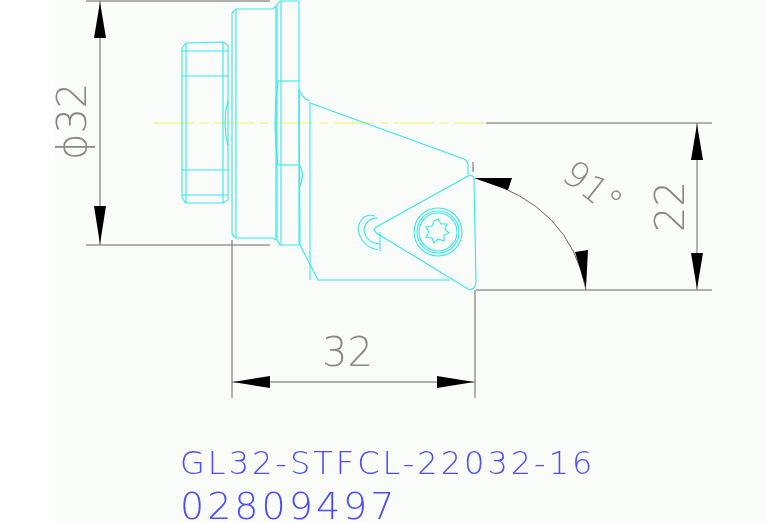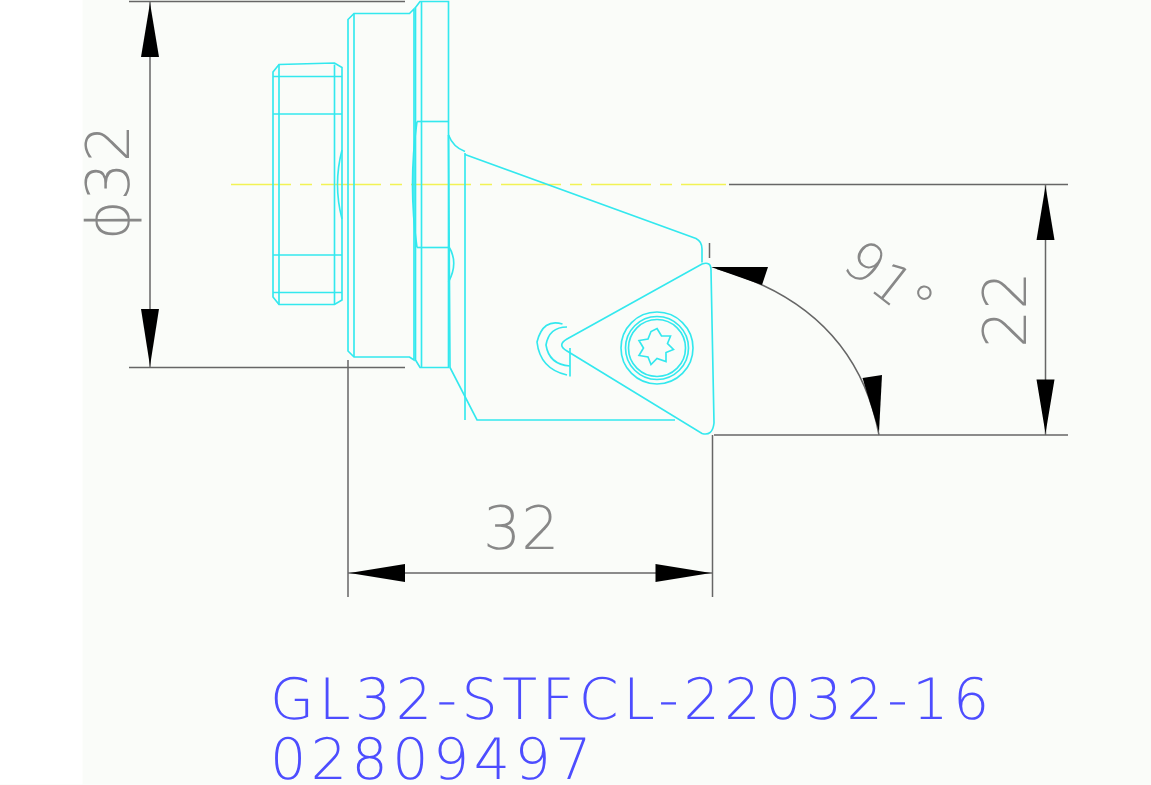--- a/index.html
+++ b/index.html
@@ -87,15 +87,15 @@
       <circle cx="438" cy="232" r="19"></circle>
       <path d="M 438 219 l 3 5 l 6 0 l -2 5 l 4 4 l -5 2 l 0 6 l -6 -2 l -4 4 l -2 -5 l -6 -1 l 3 -5 l -3 -5 l 6 -1 l 2 -5 Z"></path>
     </g>
 
     <text x="0" y="0" transform="translate(86,160) rotate(-90)" font-size="40" fill="#888" font-family="DejaVu Sans, sans-serif" font-weight="200">ϕ32</text>
     <text x="322" y="366" font-size="40" fill="#888" font-family="DejaVu Sans, sans-serif" font-weight="200">32</text>
     <text x="0" y="0" transform="translate(684,232) rotate(-90)" font-size="40" fill="#888" font-family="DejaVu Sans, sans-serif" font-weight="200">22</text>
     <text x="0" y="0" transform="translate(560,178) rotate(38)" font-size="36" fill="#888" font-family="DejaVu Sans, sans-serif" font-weight="200">91°</text>
   </svg>
 
-  <div class="label-line" style="top:444px;font-size:38px;">GL32-STFCL-22032-16</div>
+  <div class="label-line" style="top:444px;font-size:32px;">GL32-STFCL-22032-16</div>
   <div class="label-line" style="top:484px;font-size:38px;">02809497</div>
 </div>
 
 </body></html>

